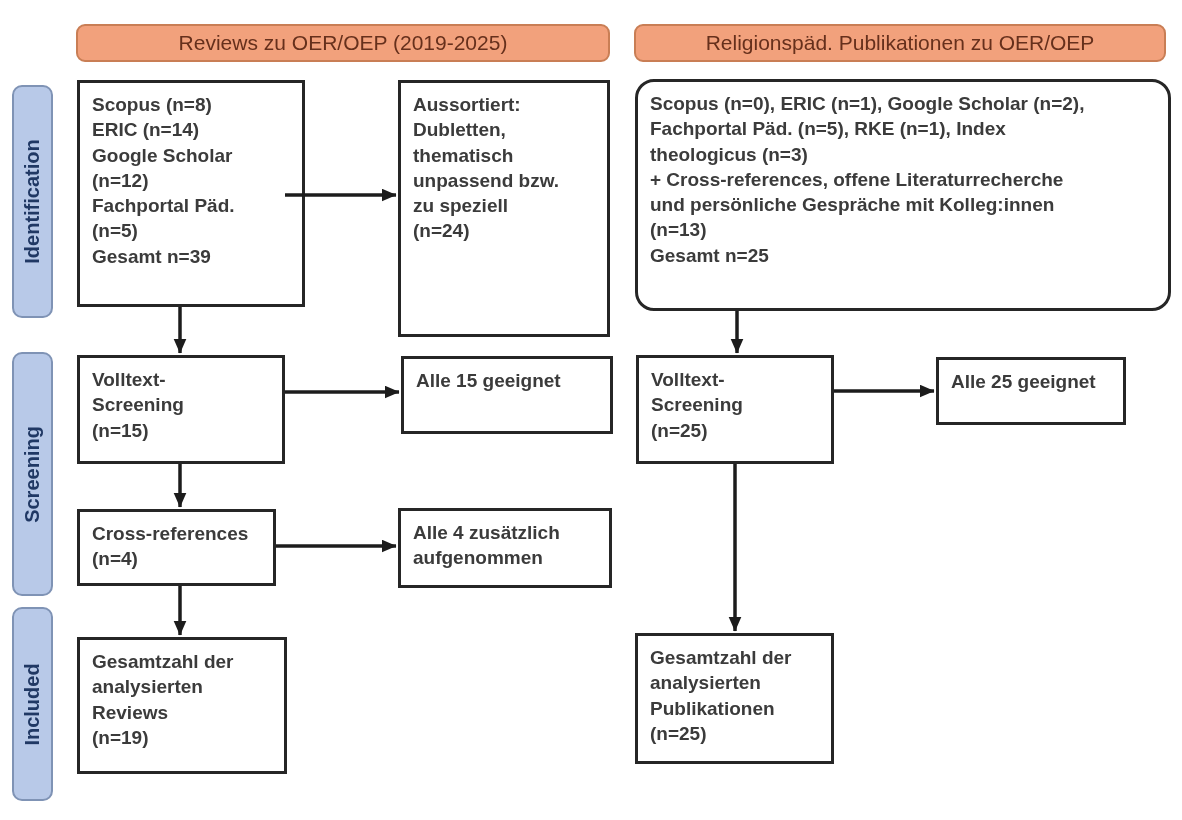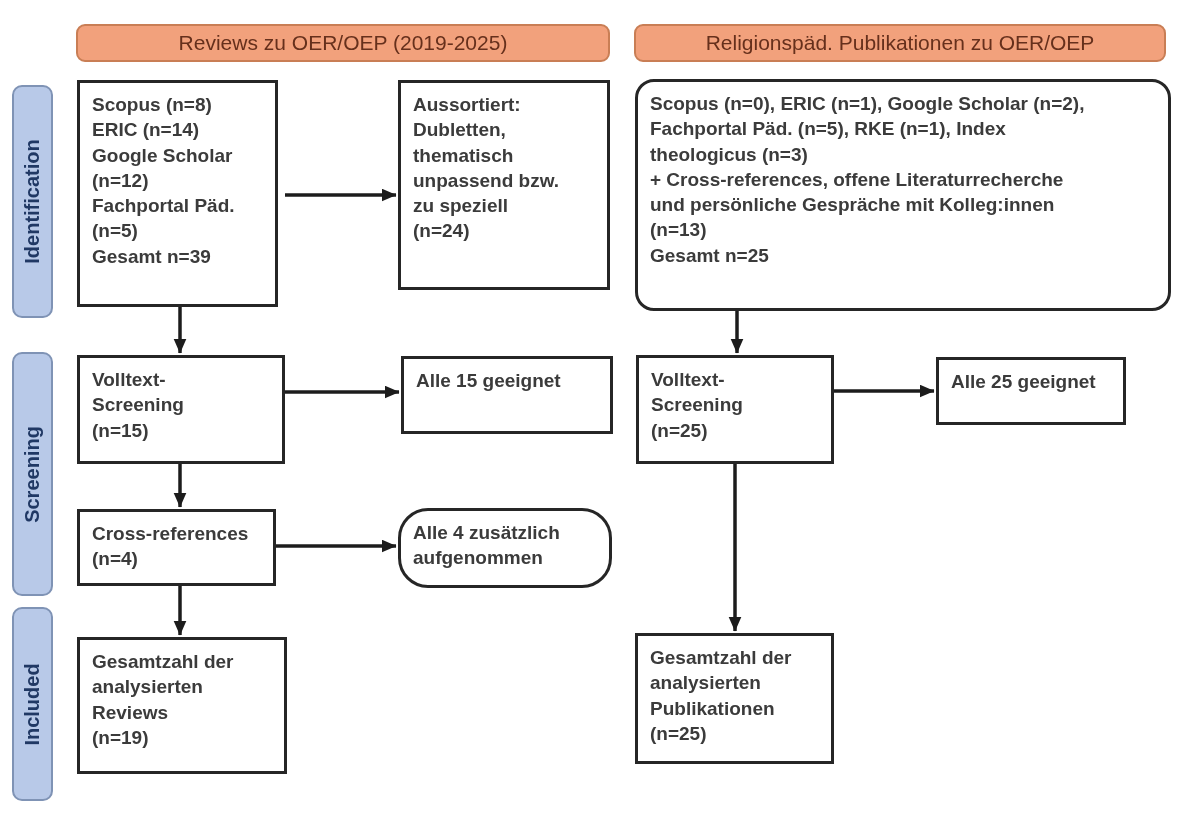--- a/index.html
+++ b/index.html
@@ -48,26 +48,26 @@
     position:absolute;
     box-sizing:border-box;
     background:#ffffff;
     border:3px solid var(--box-border,#262626);
     color:var(--box-text,#3b3b3b);
     font-size:19px;font-weight:600;
     line-height:1.33;
     padding:9px 12px;
     white-space:pre-line;
   }
-  .b-src-l    {left:77px; top:80px; width:201px;height:227px;}
-  .b-excluded {left:398px;top:80px; width:212px;height:210px;}
+  .b-src-l    {left:77px; top:80px; width:228px;height:227px;}
+  .b-excluded {left:398px;top:80px; width:212px;height:257px;}
   .b-ft-l     {left:77px; top:355px;width:208px;height:109px;}
   .b-elig-l   {left:401px;top:356px;width:212px;height:78px;}
   .b-cr       {left:77px; top:509px;width:199px;height:77px;}
-  .b-add      {left:398px;top:508px;width:214px;height:80px;border-radius:30px;}
+  .b-add      {left:398px;top:508px;width:214px;height:80px;}
   .b-total-l  {left:77px; top:637px;width:210px;height:137px;}
   .b-src-r    {left:635px;top:79px; width:536px;height:232px;border-radius:19px;}
   .b-ft-r     {left:636px;top:355px;width:198px;height:109px;}
   .b-elig-r   {left:936px;top:357px;width:190px;height:68px;}
   .b-total-r  {left:635px;top:633px;width:199px;height:131px;}
   
   .arrows{position:absolute;left:0;top:0;width:1182px;height:820px;pointer-events:none;}
   .arrows line{stroke:var(--arrow,#1c1c1c);stroke-width:3.5;}
 </style>
 </head>

